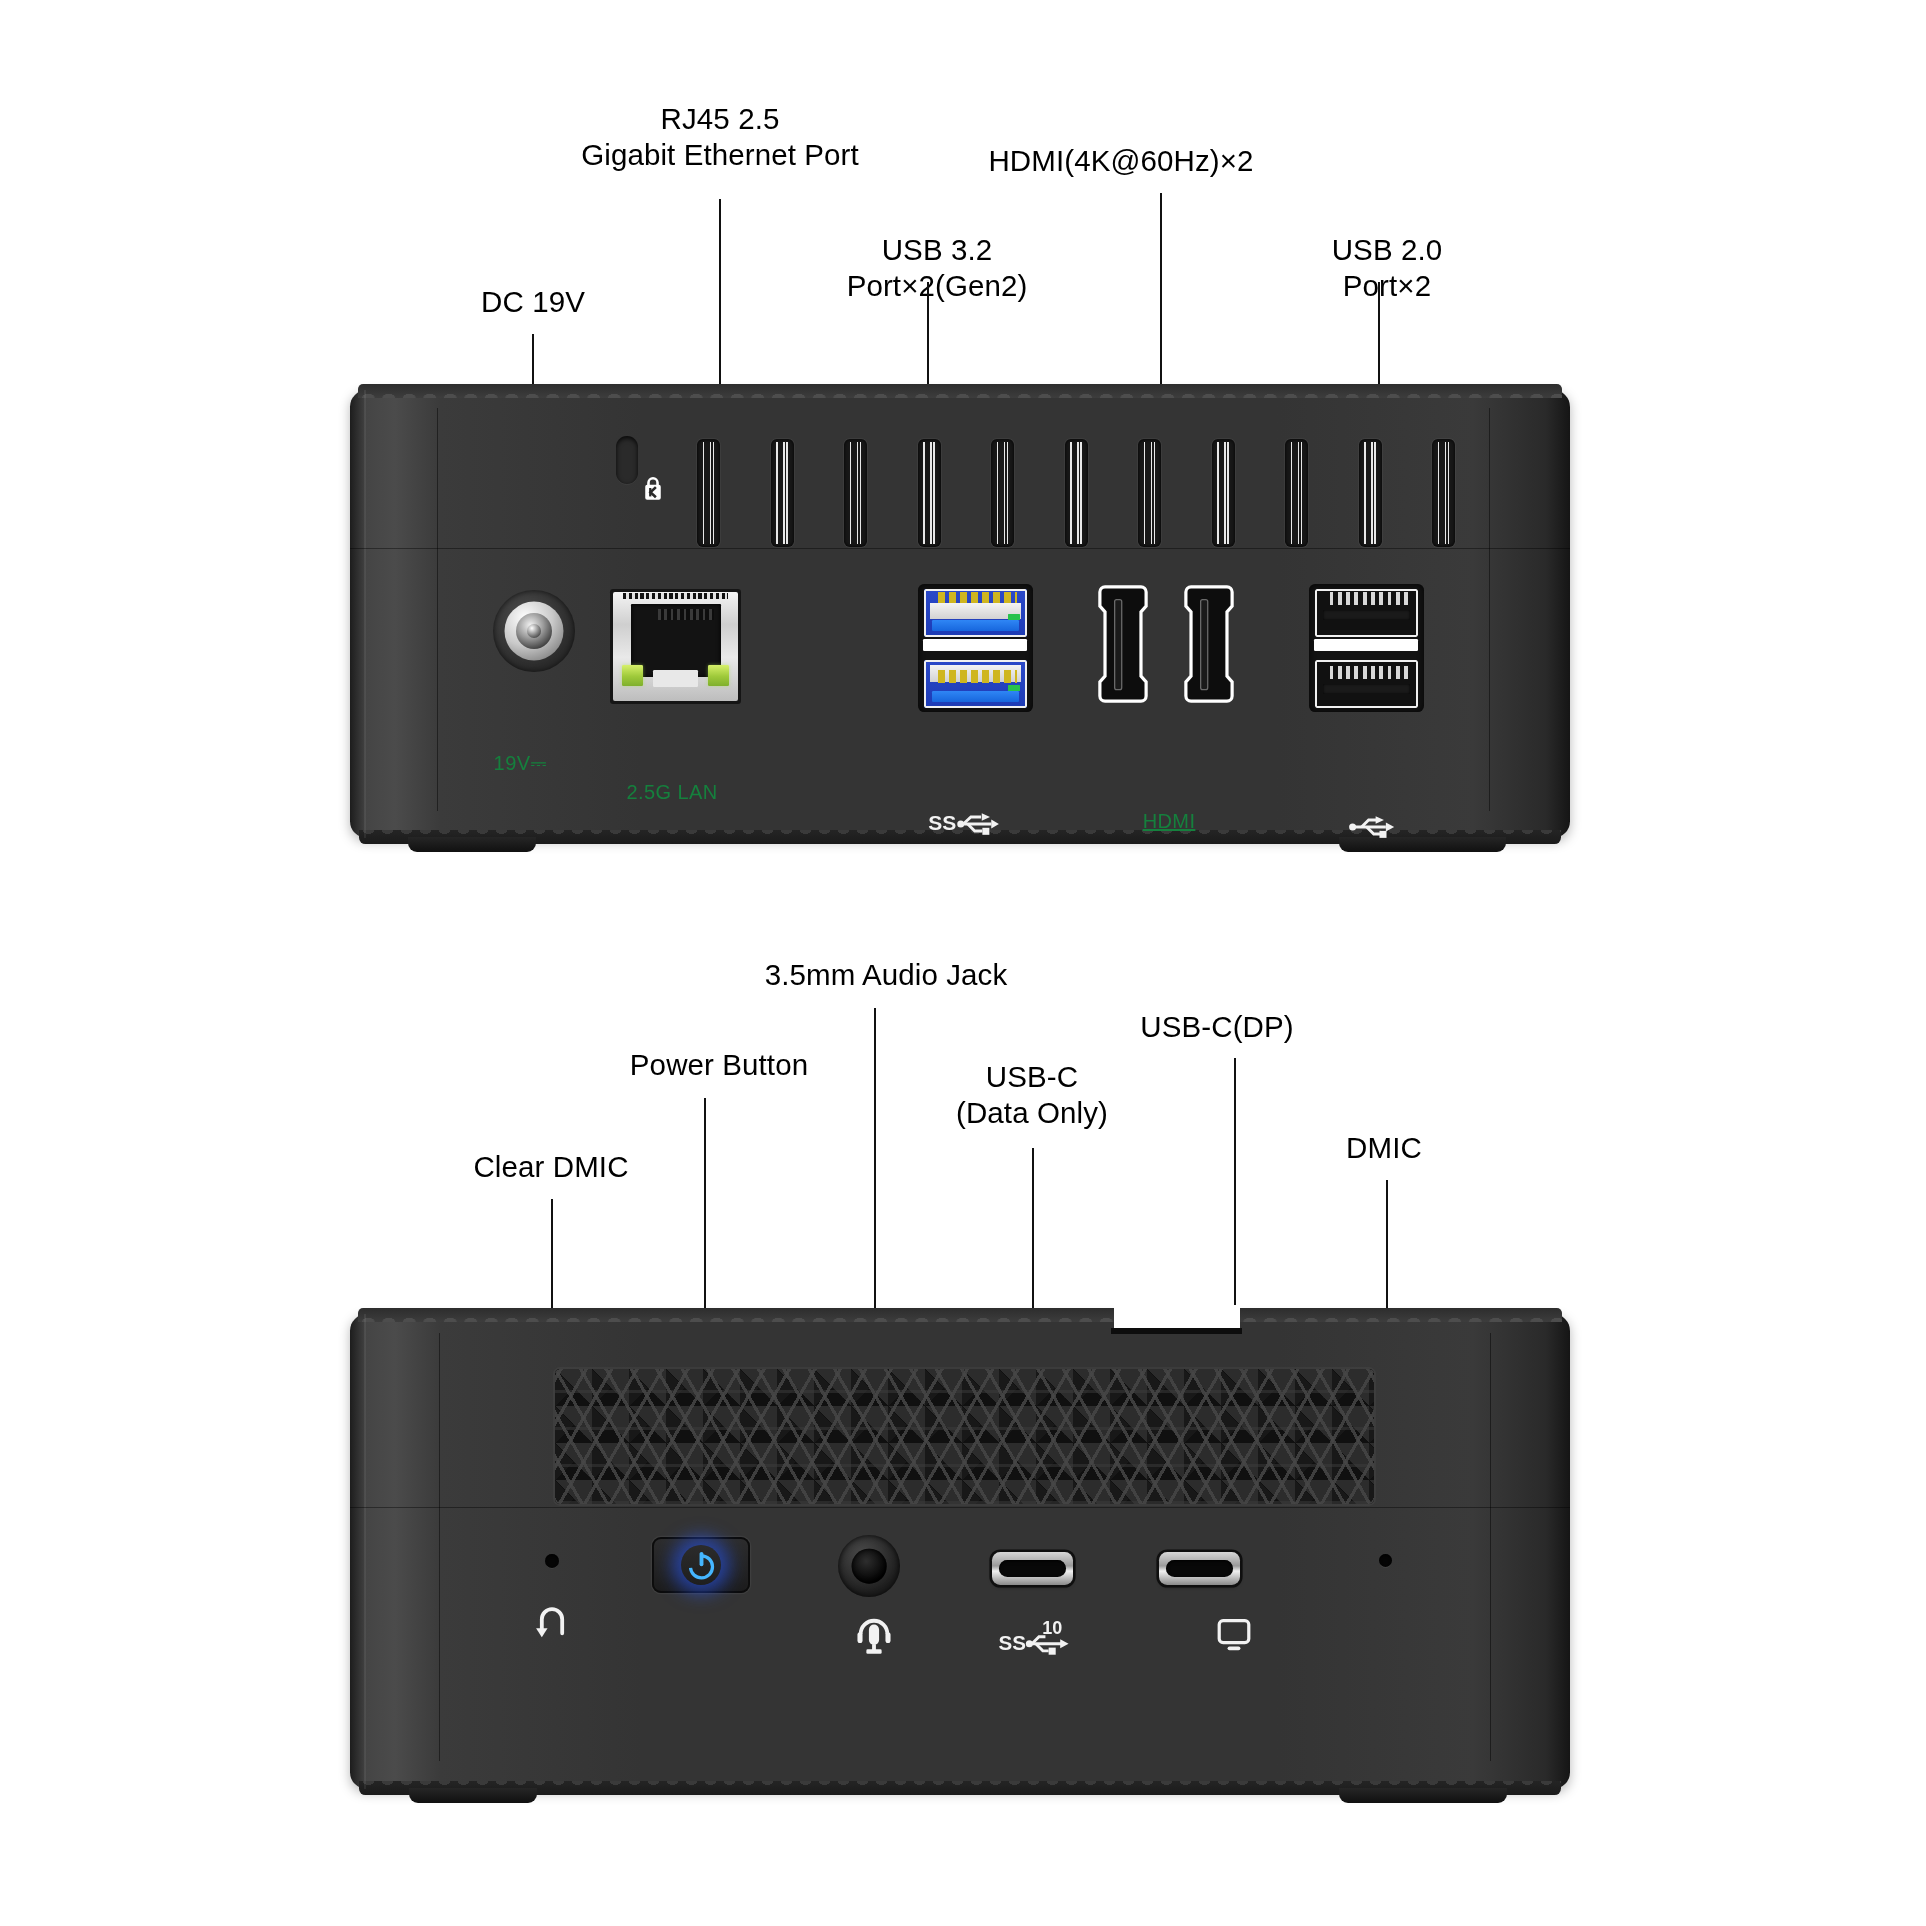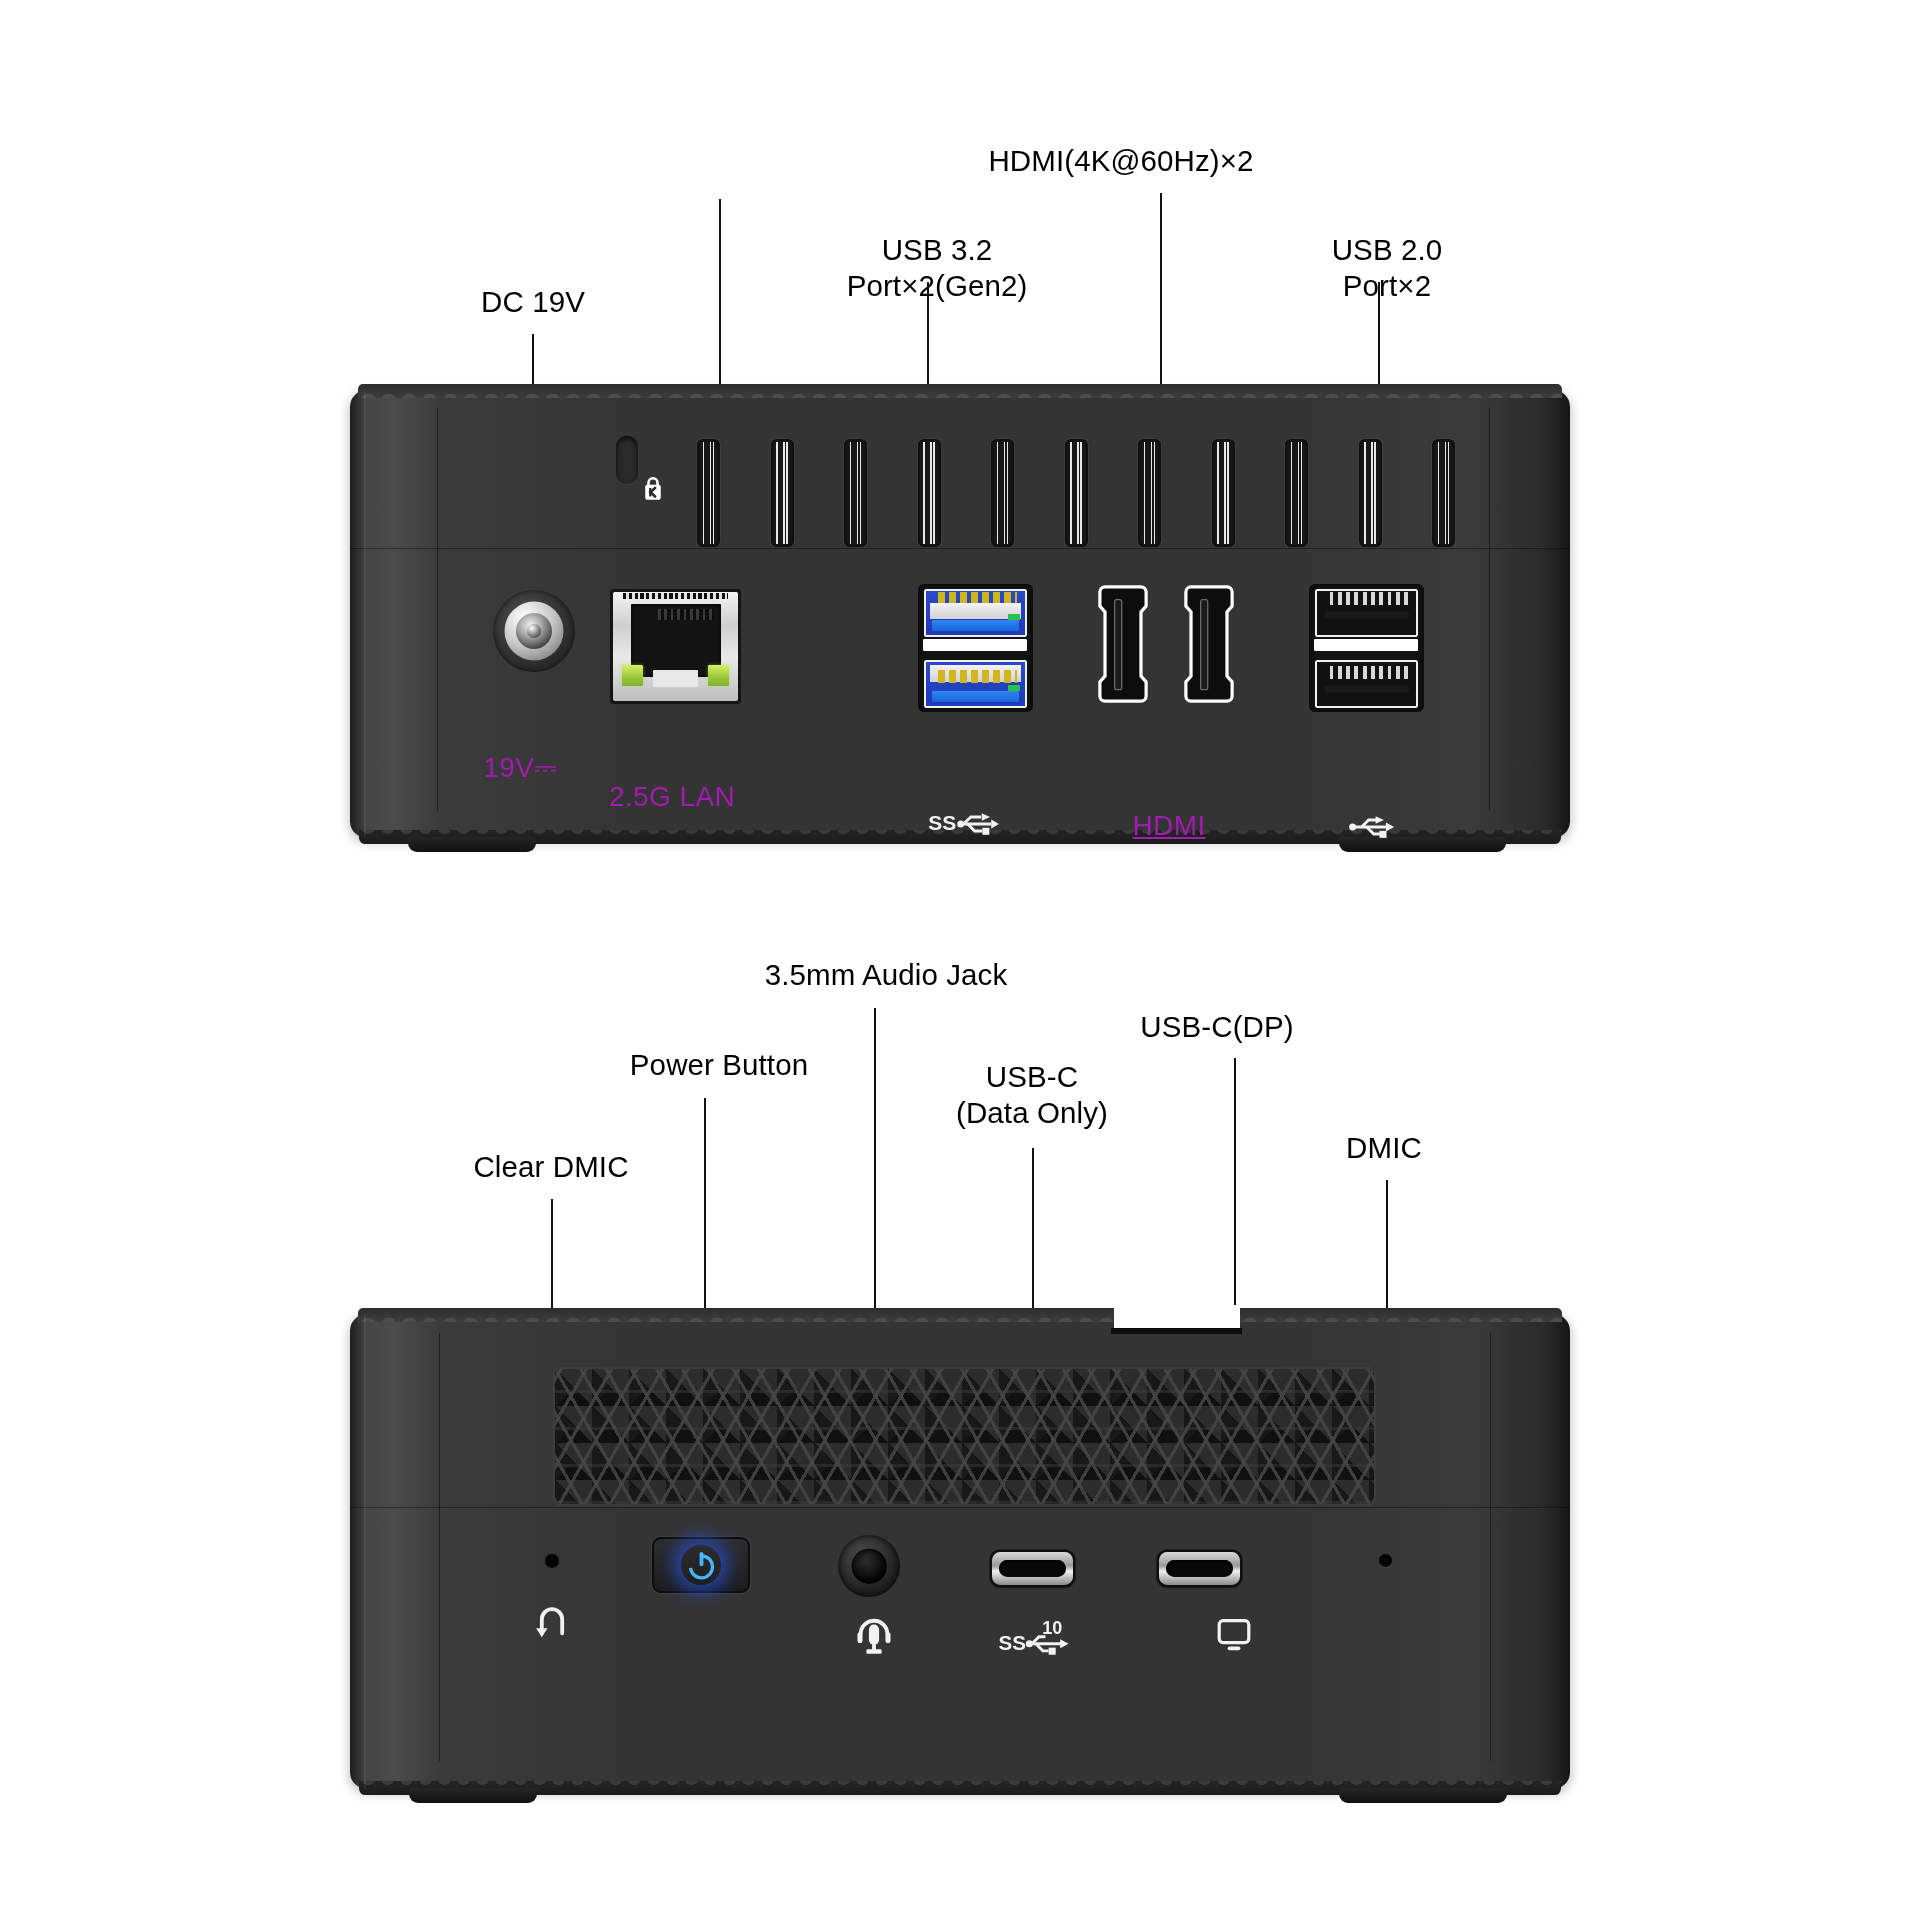--- a/index.html
+++ b/index.html
@@ -111,21 +111,21 @@
     background:repeating-linear-gradient(90deg,transparent 0 4.5px,#cfb61f 4.5px 11px);}
   .usb2 .usb-contacts{background:repeating-linear-gradient(90deg,transparent 0 4.5px,#d8d8d8 4.5px 8.3px);}
   .usb-gnd{position:absolute;right:7%;width:11%;height:13%;background:#27c24c;border-radius:0.6px;}
   .usb-div{position:absolute;left:4.5px;right:5.8px;background:#ffffff;border-radius:1.3px;}
 
   
   .hdmi{position:absolute;}
   .hdmi svg{display:block;}
 
   
-  .plabel{position:absolute;color:#a21caf;font-size:28px;letter-spacing:0.4px;
+  .plabel{position:absolute;color:#15803d;font-size:20px;letter-spacing:0.4px;
     transform:translateX(-50%);white-space:nowrap;}
   .picon{position:absolute;transform:translateX(-50%);}
 
   
   .mesh{position:absolute;border-radius:5.1px;overflow:hidden;background:#0b0b0b;
     box-shadow:inset 0 0 14px rgba(0,0,0,.95),0 0 0 1.9px rgba(255,255,255,.04);}
   .meshpat{position:absolute;inset:0;
     background:
       repeating-conic-gradient(from 45deg at 0 0,#2f2f2f 0 25%,transparent 0 50%) 0 0/37px 37px,
       repeating-conic-gradient(from 45deg at 50% 50%,#1a1a1a 0 25%,transparent 0 50%) 0 0/37px 37px,
@@ -165,20 +165,22 @@
     display:flex;align-items:center;justify-content:center;}
   .typec-in{width:82%;height:50%;border-radius:641px;background:#080808;
     box-shadow:inset 0 1.3px 3.2px #000;}
 </style>
 </head>
 <body>
 
 <div class="stage">
 
   <div class="callout" style="left:533px;top:284px;">DC 19V</div>
+  <div class="callout" style="left:720px;top:101px;">RJ45 2.5
+Gigabit Ethernet Port</div>
   <div class="callout" style="left:937px;top:232px;">USB 3.2
 Port×2(Gen2)</div>
   <div class="callout" style="left:1121px;top:143px;">HDMI(4K@60Hz)×2</div>
   <div class="callout" style="left:1387px;top:232px;">USB 2.0
 Port×2</div>
 
   <div class="leader" style="left:532px;top:334px;height:193px;"></div>
   <div class="leader" style="left:719px;top:199px;height:443px;"></div>
   <div class="leader" style="left:927px;top:282px;height:360px;"></div>
   <div class="leader" style="left:1160px;top:193px;height:449px;"></div>

